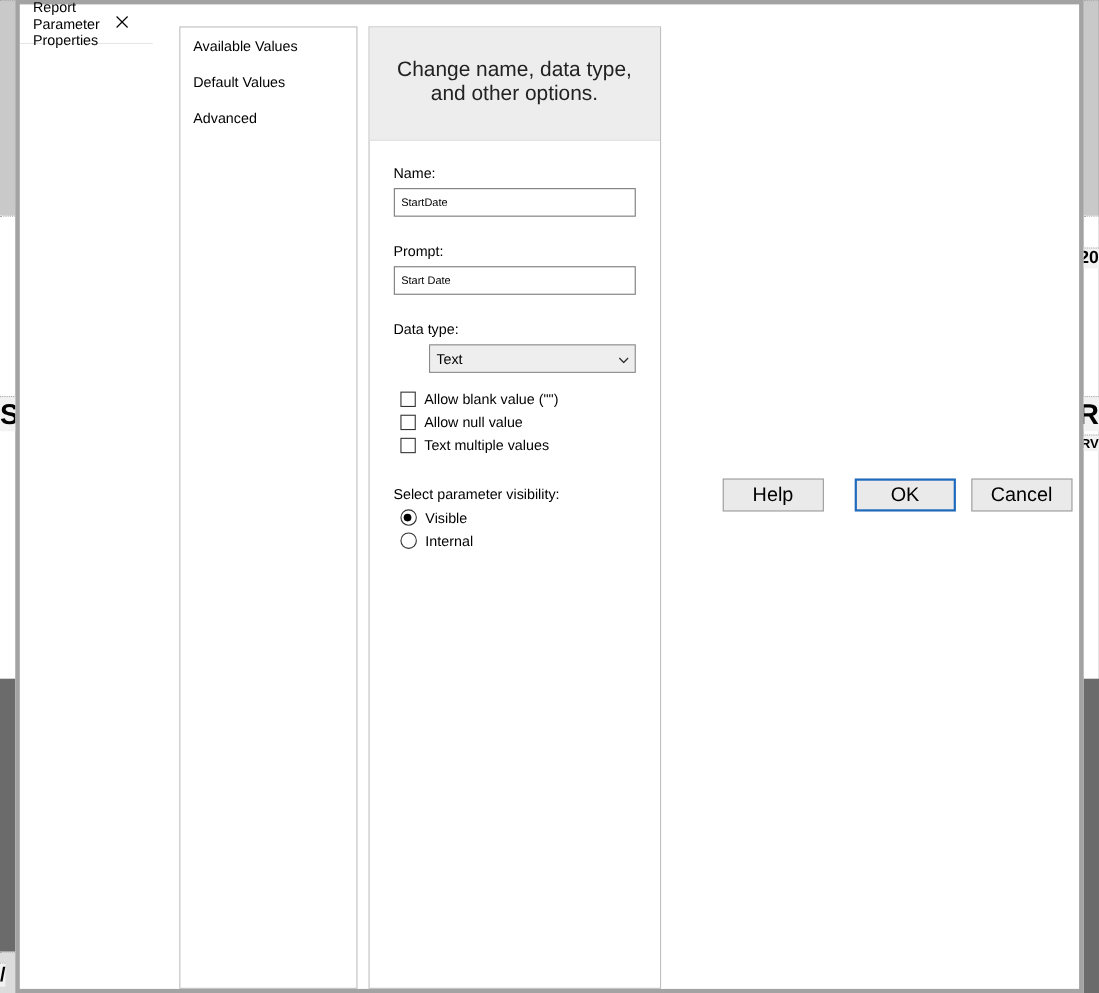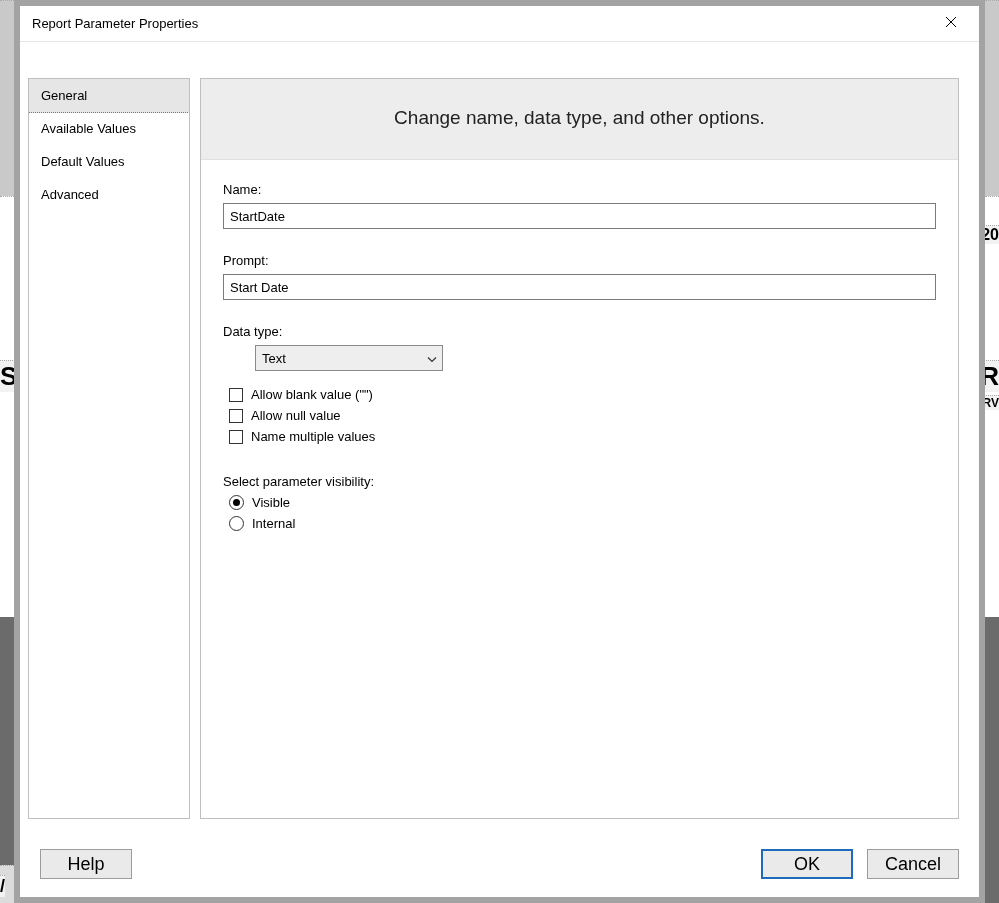--- a/index.html
+++ b/index.html
@@ -33,24 +33,24 @@
   .bg-right-rv { right:0; top:395px; font-size:12px;}
   .bg-left-bar { left:0; top:865px; width:14px; height:38px; background:#dcdcdc;}
   .bg-slash { left:0; top:875px; font-size:18px; }
 
   
   .dialog {
     position: absolute;
     left: 14px; top: 0;
     width: 971px; height: 903px;
     background: #ffffff;
-    border: 6px solid #a3a3a3;
+    border: 4px solid #a3a3a3;
     box-sizing: border-box;
     display: flex;
-    flex-direction: column;
+    flex-direction: row;
     z-index: 10;
     gap: 16px;
   }
 
   
   .titlebar {
     height: 36px;
     display: flex;
     align-items: center;
     padding: 0 8px 0 12px;
@@ -126,21 +126,21 @@
     margin-top: 6px;
     margin-bottom: 6px;
     font-size: 13px;
   }
   .text-input {
     width: 100%;
     box-sizing: border-box;
     height: 26px;
     padding: 3px 6px;
     font-family: inherit;
-    font-size: 13px;
+    font-size: 10px;
     border: 1px solid #7a7a7a;
     background:#fff;
     outline: none;
   }
   .gap { height: 18px; }
   .gap-sm { height: 10px; }
 
   .select-wrap {
     position: relative;
     width: 188px;
@@ -247,23 +247,20 @@
             <line x1="1" y1="1" x2="11" y2="11" stroke="#000" stroke-width="1"></line>
             <line x1="11" y1="1" x2="1" y2="11" stroke="#000" stroke-width="1"></line>
           </svg>
       </span>
     </div>
   </div>
 
   <div class="body">
 
     <div class="sidebar">
-      <div class="sidebar-item selected">
-        <span>General</span>
-      </div>
       <div class="sidebar-item">
         <span>Available Values</span>
       </div>
       <div class="sidebar-item">
         <span>Default Values</span>
       </div>
       <div class="sidebar-item">
         <span>Advanced</span>
       </div>
     </div>
@@ -297,21 +294,21 @@
         <div class="check-row">
           <span class="checkbox"></span>
           <span>Allow blank value ("")</span>
         </div>
         <div class="check-row">
           <span class="checkbox"></span>
           <span>Allow null value</span>
         </div>
         <div class="check-row">
           <span class="checkbox"></span>
-          <span>Name multiple values</span>
+          <span>Text multiple values</span>
         </div>
 
         <div class="gap"></div>
 
         <label class="lbl">Select parameter visibility:</label>
 
         <div class="radio-row">
           <span class="radio selected"></span>
           <span>Visible</span>
         </div>

